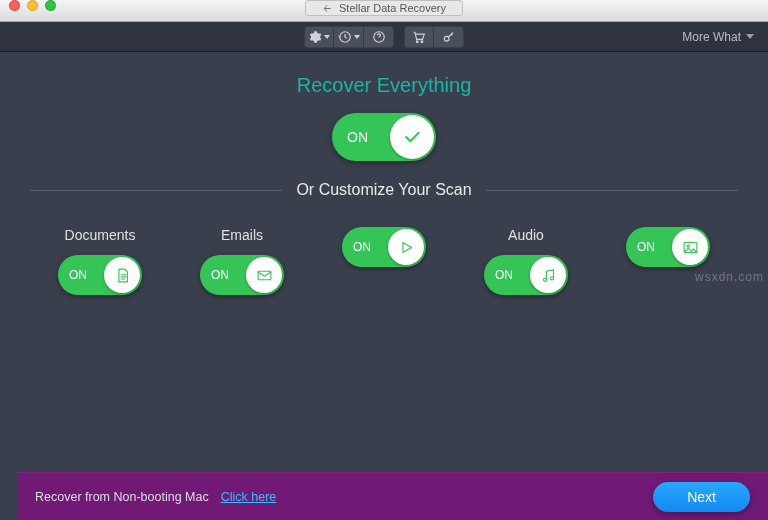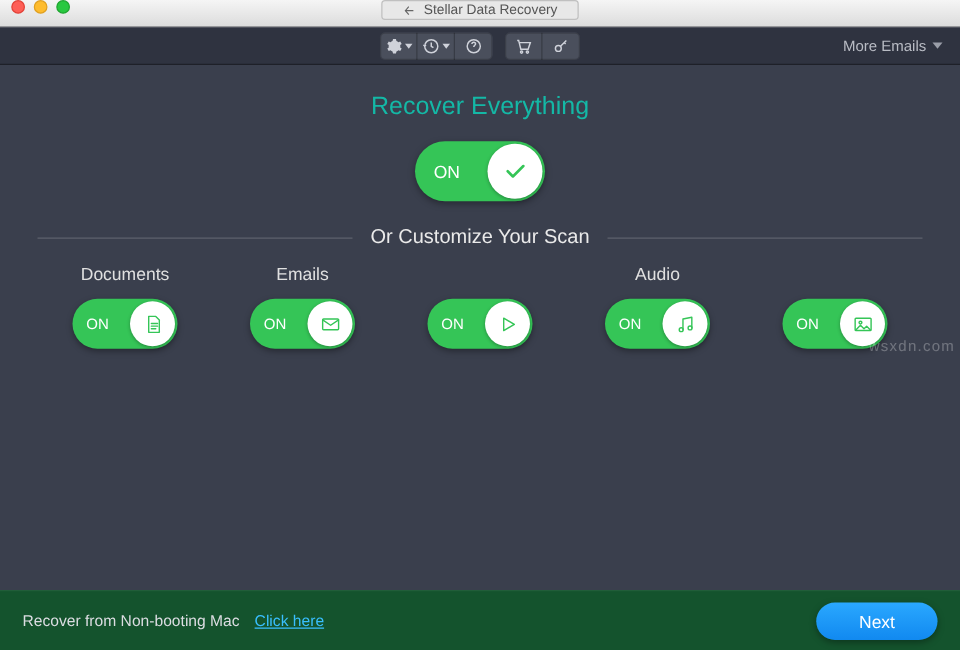--- a/index.html
+++ b/index.html
@@ -45,57 +45,57 @@
 .tool-btn:last-child { border-right: none; }
 .tool-btn svg { width: 14px; height: 14px; }
 .more-tools {
   position: absolute; right: 14px; color: #b9bcc4; font-size: 12px;
   display: flex; align-items: center; gap: 5px;
 }
 
 .main { padding: 22px 30px 0 30px; text-align: center; }
 h1 { font-size: 28px; font-weight: 400; color: #fff; margin-bottom: 22px; letter-spacing: 0.3px; }
 h2 { font-size: 20px; font-weight: 400; color: #14b8a6; margin-bottom: 16px; }
-.divider-row { display: flex; align-items: center; gap: 14px; margin: 20px 0 12px; }
+.divider-row { display: flex; align-items: center; gap: 14px; margin: 20px 0 28px; }
 .divider-row hr { flex: 1; border: none; border-top: 1px solid rgba(255,255,255,0.18); }
 .divider-row .label { font-size: 16px; color: #eaeaea; white-space: nowrap; }
 
 .big-toggle { display: flex; justify-content: center; }
 .toggle-big {
   width: 104px; height: 48px; background: #35c557; border-radius: 26px;
   position: relative; display: flex; align-items: center;
   box-shadow: 0 2px 6px rgba(0,0,0,0.35);
 }
 .toggle-big .on-text { color: #fff; font-size: 14px; margin-left: 15px; font-weight: 500; }
 .toggle-big .knob {
   position: absolute; right: 2px; width: 44px; height: 44px; border-radius: 50%;
   background: #fff; display: flex; align-items: center; justify-content: center;
   box-shadow: 0 1px 3px rgba(0,0,0,0.3);
 }
 .toggle-big .knob svg { width: 20px; height: 20px; stroke: #35c557; stroke-width: 2.5; fill: none; stroke-linecap: round; stroke-linejoin: round; }
 
-.cats { display: flex; justify-content: space-between; gap: 10px; margin-top: 6px; padding: 0 4px; align-items: flex-end; }
+.cats { display: flex; justify-content: space-between; gap: 10px; margin-top: 6px; padding: 0 4px; }
 .cat { flex: 1; text-align: center; }
 .cat-label { font-size: 14px; color: #e0e0e0; margin-bottom: 12px; }
 .toggle-small {
   width: 84px; height: 40px; background: #35c557; border-radius: 22px; margin: 0 auto;
   position: relative; display: flex; align-items: center;
   box-shadow: 0 2px 5px rgba(0,0,0,0.35);
 }
 .toggle-small .on-text { color: #fff; font-size: 12px; margin-left: 11px; font-weight: 500; }
 .toggle-small .knob {
   position: absolute; right: 2px; width: 36px; height: 36px; border-radius: 50%;
   background: #fff; display: flex; align-items: center; justify-content: center;
   box-shadow: 0 1px 3px rgba(0,0,0,0.3);
 }
 .toggle-small .knob svg { width: 17px; height: 17px; stroke: #35c557; stroke-width: 1.6; fill: none; stroke-linecap: round; stroke-linejoin: round; }
 
 .footer {
-  position: absolute; bottom: 0; left: 0; right: 0; height: 48px;
-  background: #14532d; border-top: 1px solid rgba(255,255,255,0.06);
+  position: absolute; bottom: 0; left: 17px; right: 0; height: 48px;
+  background: #701a75; border-top: 1px solid rgba(255,255,255,0.06);
   display: flex; align-items: center; padding: 0 18px;
 }
 .footer-left { display: flex; align-items: center; gap: 12px; font-size: 12.5px; }
 .footer-left .txt { color: #dcdde2; }
 .footer-left .link { color: #39bfff; text-decoration: underline; cursor: pointer; }
 .next-btn {
   margin-left: auto; background: linear-gradient(#2aa8ff, #1189f0);
   color: #fff; border: none; border-radius: 16px; padding: 7px 34px;
   font-size: 14px; box-shadow: 0 2px 6px rgba(0,0,0,0.35);
 }
@@ -154,21 +154,21 @@
       </div>
       <div class="tool-btn">
         <svg viewBox="0 0 24 24" fill="none" stroke="#cfd2da" stroke-width="2">
             <circle cx="8" cy="15" r="4"></circle>
             <path d="M11 12l8-8m-3 3l2 2"></path>
           </svg>
       </div>
     </div>
   </div>
   <div class="more-tools">
-    <span>More Emails</span>
+    <span>More What</span>
     <span class="chev"></span>
   </div>
 </div>
 
 <div class="main">
   <h2>Recover Everything</h2>
 
   <div class="big-toggle">
     <div class="toggle-big">
       <span class="on-text">ON</span>

